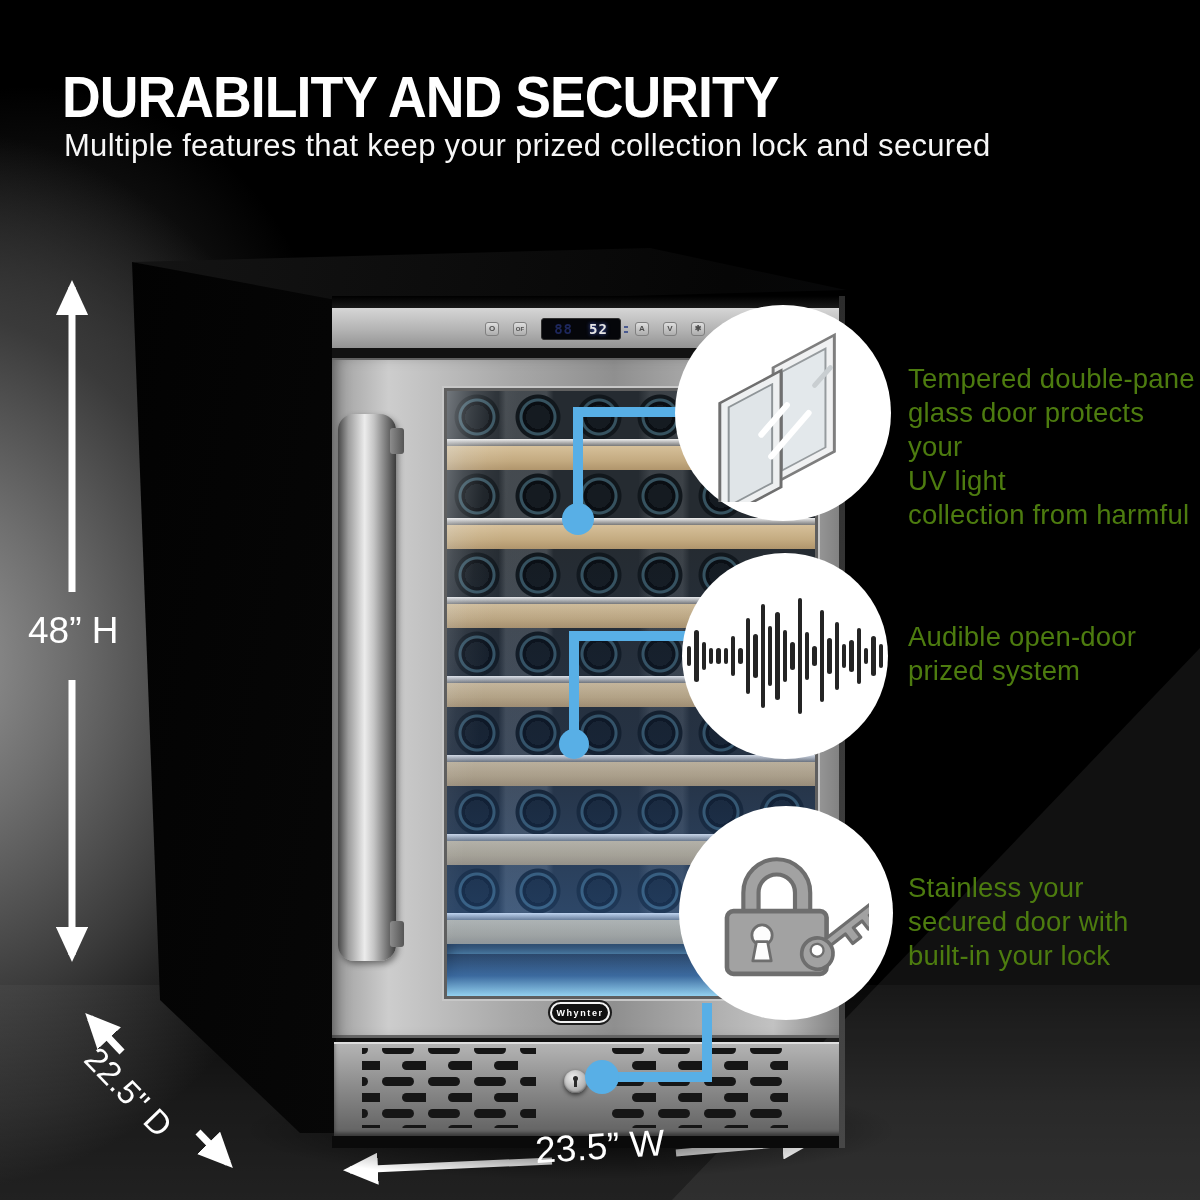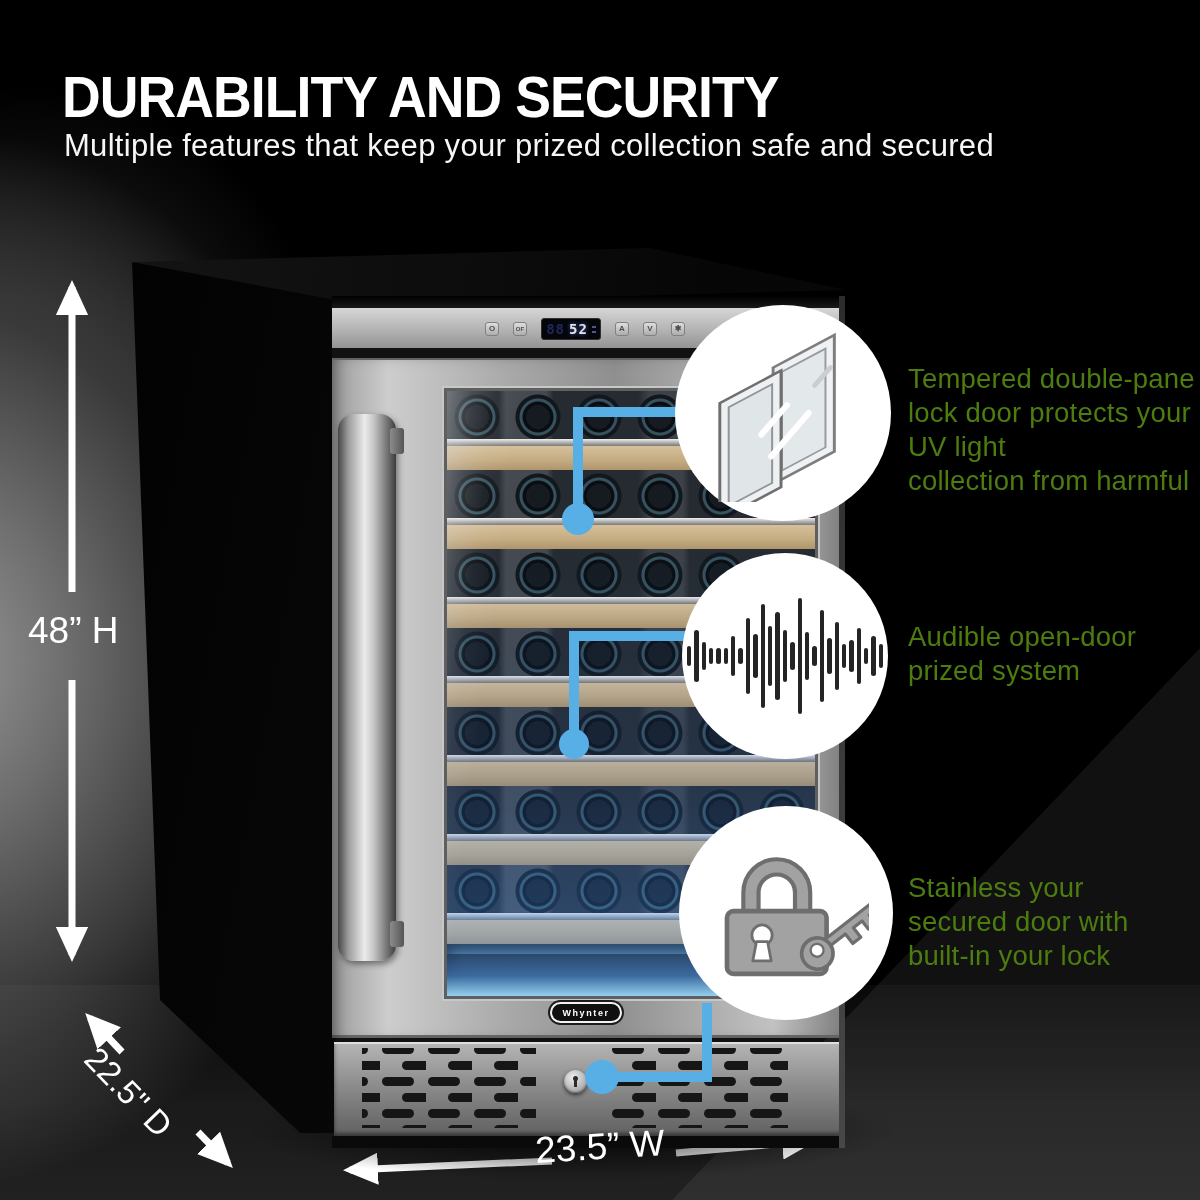--- a/index.html
+++ b/index.html
@@ -47,22 +47,22 @@
     box-shadow:inset 0 2px 0 #dedede, inset 0 -3px 4px rgba(0,0,0,.5);}
   .base{position:absolute;left:0;top:840px;width:100%;height:12px;background:#0a0a0a;}
 
   
   .cpanel{position:absolute;left:153px;top:10px;display:flex;align-items:center;gap:14px;}
   .cbtn{width:14px;height:14px;border-radius:3px;border:1px solid #808080;box-sizing:border-box;
     background:linear-gradient(180deg,#dedede,#adadad);color:#4e4e4e;font-size:8px;font-weight:700;
     display:flex;align-items:center;justify-content:center;line-height:1;}
   .cbtn.small{font-size:6px;}
   .cdisplay{width:58px;height:20px;background:#05060a;border-radius:3px;border:1px solid #2f2f2f;
-    display:flex;align-items:center;justify-content:center;gap:4px;
-    font-family:"DejaVu Sans Mono",monospace;font-weight:700;font-size:14px;letter-spacing:1px;}
+    display:flex;align-items:center;justify-content:center;gap:16px;
+    font-family:"DejaVu Sans Mono",monospace;font-weight:700;font-size:14px;letter-spacing:1px;padding-left:20px;}
   .seg-ghost{color:#3c4fc0;opacity:.45;}
   .seg-bright{color:#e5e5e5;text-shadow:0 0 4px rgba(90,120,255,.8);}
   .cunits{display:flex;flex-direction:column;gap:3px;}
   .cunits i{display:block;width:4px;height:2px;background:#4a5a90;}
   .cmini{position:absolute;left:224px;top:44px;display:flex;gap:14px;}
   .cmini i{width:9px;height:9px;border:1px solid #6e6e6e;border-radius:2px;
     background:linear-gradient(180deg,#d5d5d5,#a8a8a8);}
 
   
   .glass{position:absolute;left:112px;top:28px;width:368px;height:605px;background:#20262c;
@@ -84,21 +84,21 @@
 
   
   .handle{position:absolute;left:6px;top:54px;width:58px;height:547px;border-radius:16px;
     background:linear-gradient(90deg,#474747 0%,#9d9d9d 18%,#ececec 46%,#c4c4c4 62%,#6f6f6f 86%,#3c3c3c);
     box-shadow:2px 3px 6px rgba(0,0,0,.45);}
   .handle::before,.handle::after{content:"";position:absolute;right:-8px;width:14px;height:26px;
     background:linear-gradient(90deg,#8c8c8c,#555);border-radius:3px;}
   .handle::before{top:14px;} .handle::after{bottom:14px;}
 
   
-  .pill{position:absolute;left:218px;top:642px;width:72px;height:21px;border-radius:11px;
+  .pill{position:absolute;left:218px;top:642px;width:60px;height:21px;border-radius:11px;
     background:#101010;border:2px solid #f2f2f2;box-shadow:0 0 0 2px #1c1c1c;box-sizing:border-box;
     display:flex;align-items:center;justify-content:center;color:#fff;font-size:9px;font-weight:700;letter-spacing:1.6px;}
 
   
   .keyhole{position:absolute;left:230px;top:28px;width:23px;height:23px;border-radius:50%;
     background:radial-gradient(circle at 40% 32%,#eee,#b9b9b9 55%,#888);
     box-shadow:0 2px 4px rgba(0,0,0,.6), inset 0 -1px 2px rgba(0,0,0,.4);}
   .keyhole::before{content:"";position:absolute;left:9px;top:6px;width:5px;height:5px;border-radius:50%;background:#2b2b2b;}
   .keyhole::after{content:"";position:absolute;left:10px;top:10px;width:3px;height:7px;background:#2b2b2b;}
 
@@ -302,34 +302,34 @@
       <g transform="translate(124,124) rotate(-38)">
         <path d="M14,-7 H80 V2 H70 V13 H60 V2 H48 V15 H37 V2 H14 z" fill="#a2a2a2" stroke="#6e6e6e" stroke-width="3.5" stroke-linejoin="round"></path>
         <circle cx="0" cy="0" r="17" fill="#a2a2a2" stroke="#6e6e6e" stroke-width="4"></circle>
         <circle cx="2" cy="-3" r="7" fill="#fff" stroke="#6e6e6e" stroke-width="2.5"></circle>
       </g>
     </svg>
   </div>
 
   <div class="ftext t1">
     <div>Tempered double-pane</div>
-    <div>lock door protects your</div>
+    <div>glass door protects your</div>
     <div>UV light</div>
     <div>collection from harmful</div>
   </div>
   <div class="ftext t2">
     <div>Audible open-door</div>
     <div>prized system</div>
   </div>
   <div class="ftext t3">
     <div>Stainless your</div>
     <div>secured door with</div>
     <div>built-in your lock</div>
   </div>
 
   <div class="dim-label dh">48” H</div>
   <div class="dim-label dd">22.5" D</div>
   <div class="dim-label dw">23.5” W</div>
 
   <div class="title">DURABILITY AND SECURITY</div>
-  <div class="subtitle">Multiple features that keep your prized collection safe and secured</div>
+  <div class="subtitle">Multiple features that keep your prized collection lock and secured</div>
 
 </div>
 
 </body></html>

